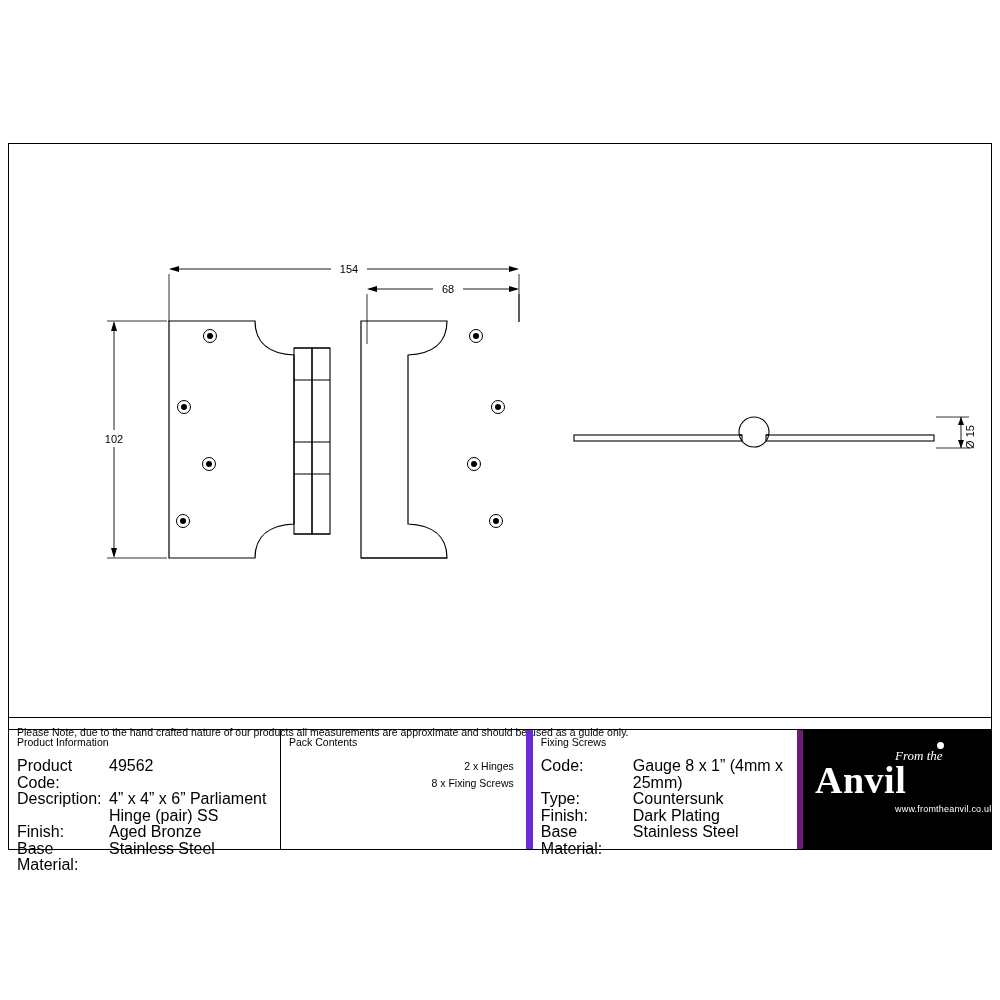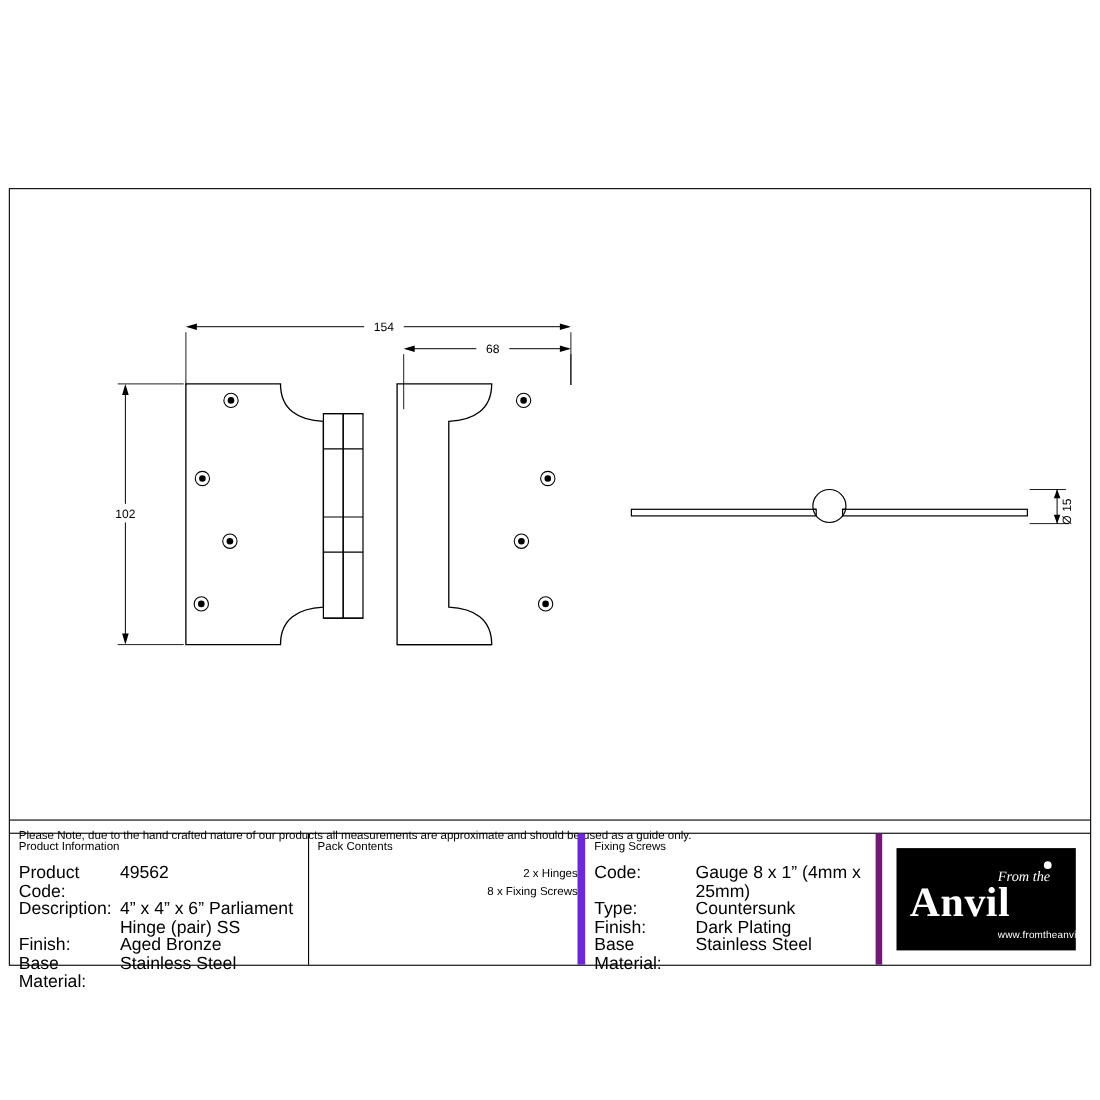--- a/index.html
+++ b/index.html
@@ -15,21 +15,20 @@
     position: relative;
   }
   .sheet {
     position: absolute;
     left: 8px;
     top: 143px;
     width: 984px;
     height: 707px;
     border: 1px solid #000000;
     box-sizing: border-box;
-    margin-top: 28px;
   }
   .drawing-area {
     position: absolute;
     left: 0;
     top: 0;
     width: 982px;
     height: 557px;
     overflow: hidden;
   }
   .note-row {
@@ -54,27 +53,27 @@
     top: 585px;
     width: 982px;
     height: 120px;
     border-top: 1px solid #000000;
     box-sizing: border-box;
     display: flex;
   }
   .col {
     box-sizing: border-box;
     height: 100%;
-    padding: 6px 0 0 8px;
+    padding: 6px 12px 0 8px;
     position: relative;
   }
   .col-1 { width: 280px; border-right: 1px solid #000; }
   .col-2 { width: 259px; border-right: 7px solid #6d28d9; }
   .col-3 { width: 278px; border-right: 6px solid #701a75; }
-  .col-4 { width: 194px; padding: 13px; }
+  .col-4 { width: 194px; padding: 0; }
 
   .col-title {
     font-size: 10.5px;
     margin-bottom: 10px;
   }
   .kv {
     display: flex;
     font-size: 16px;
     line-height: 16.5px;
   }

